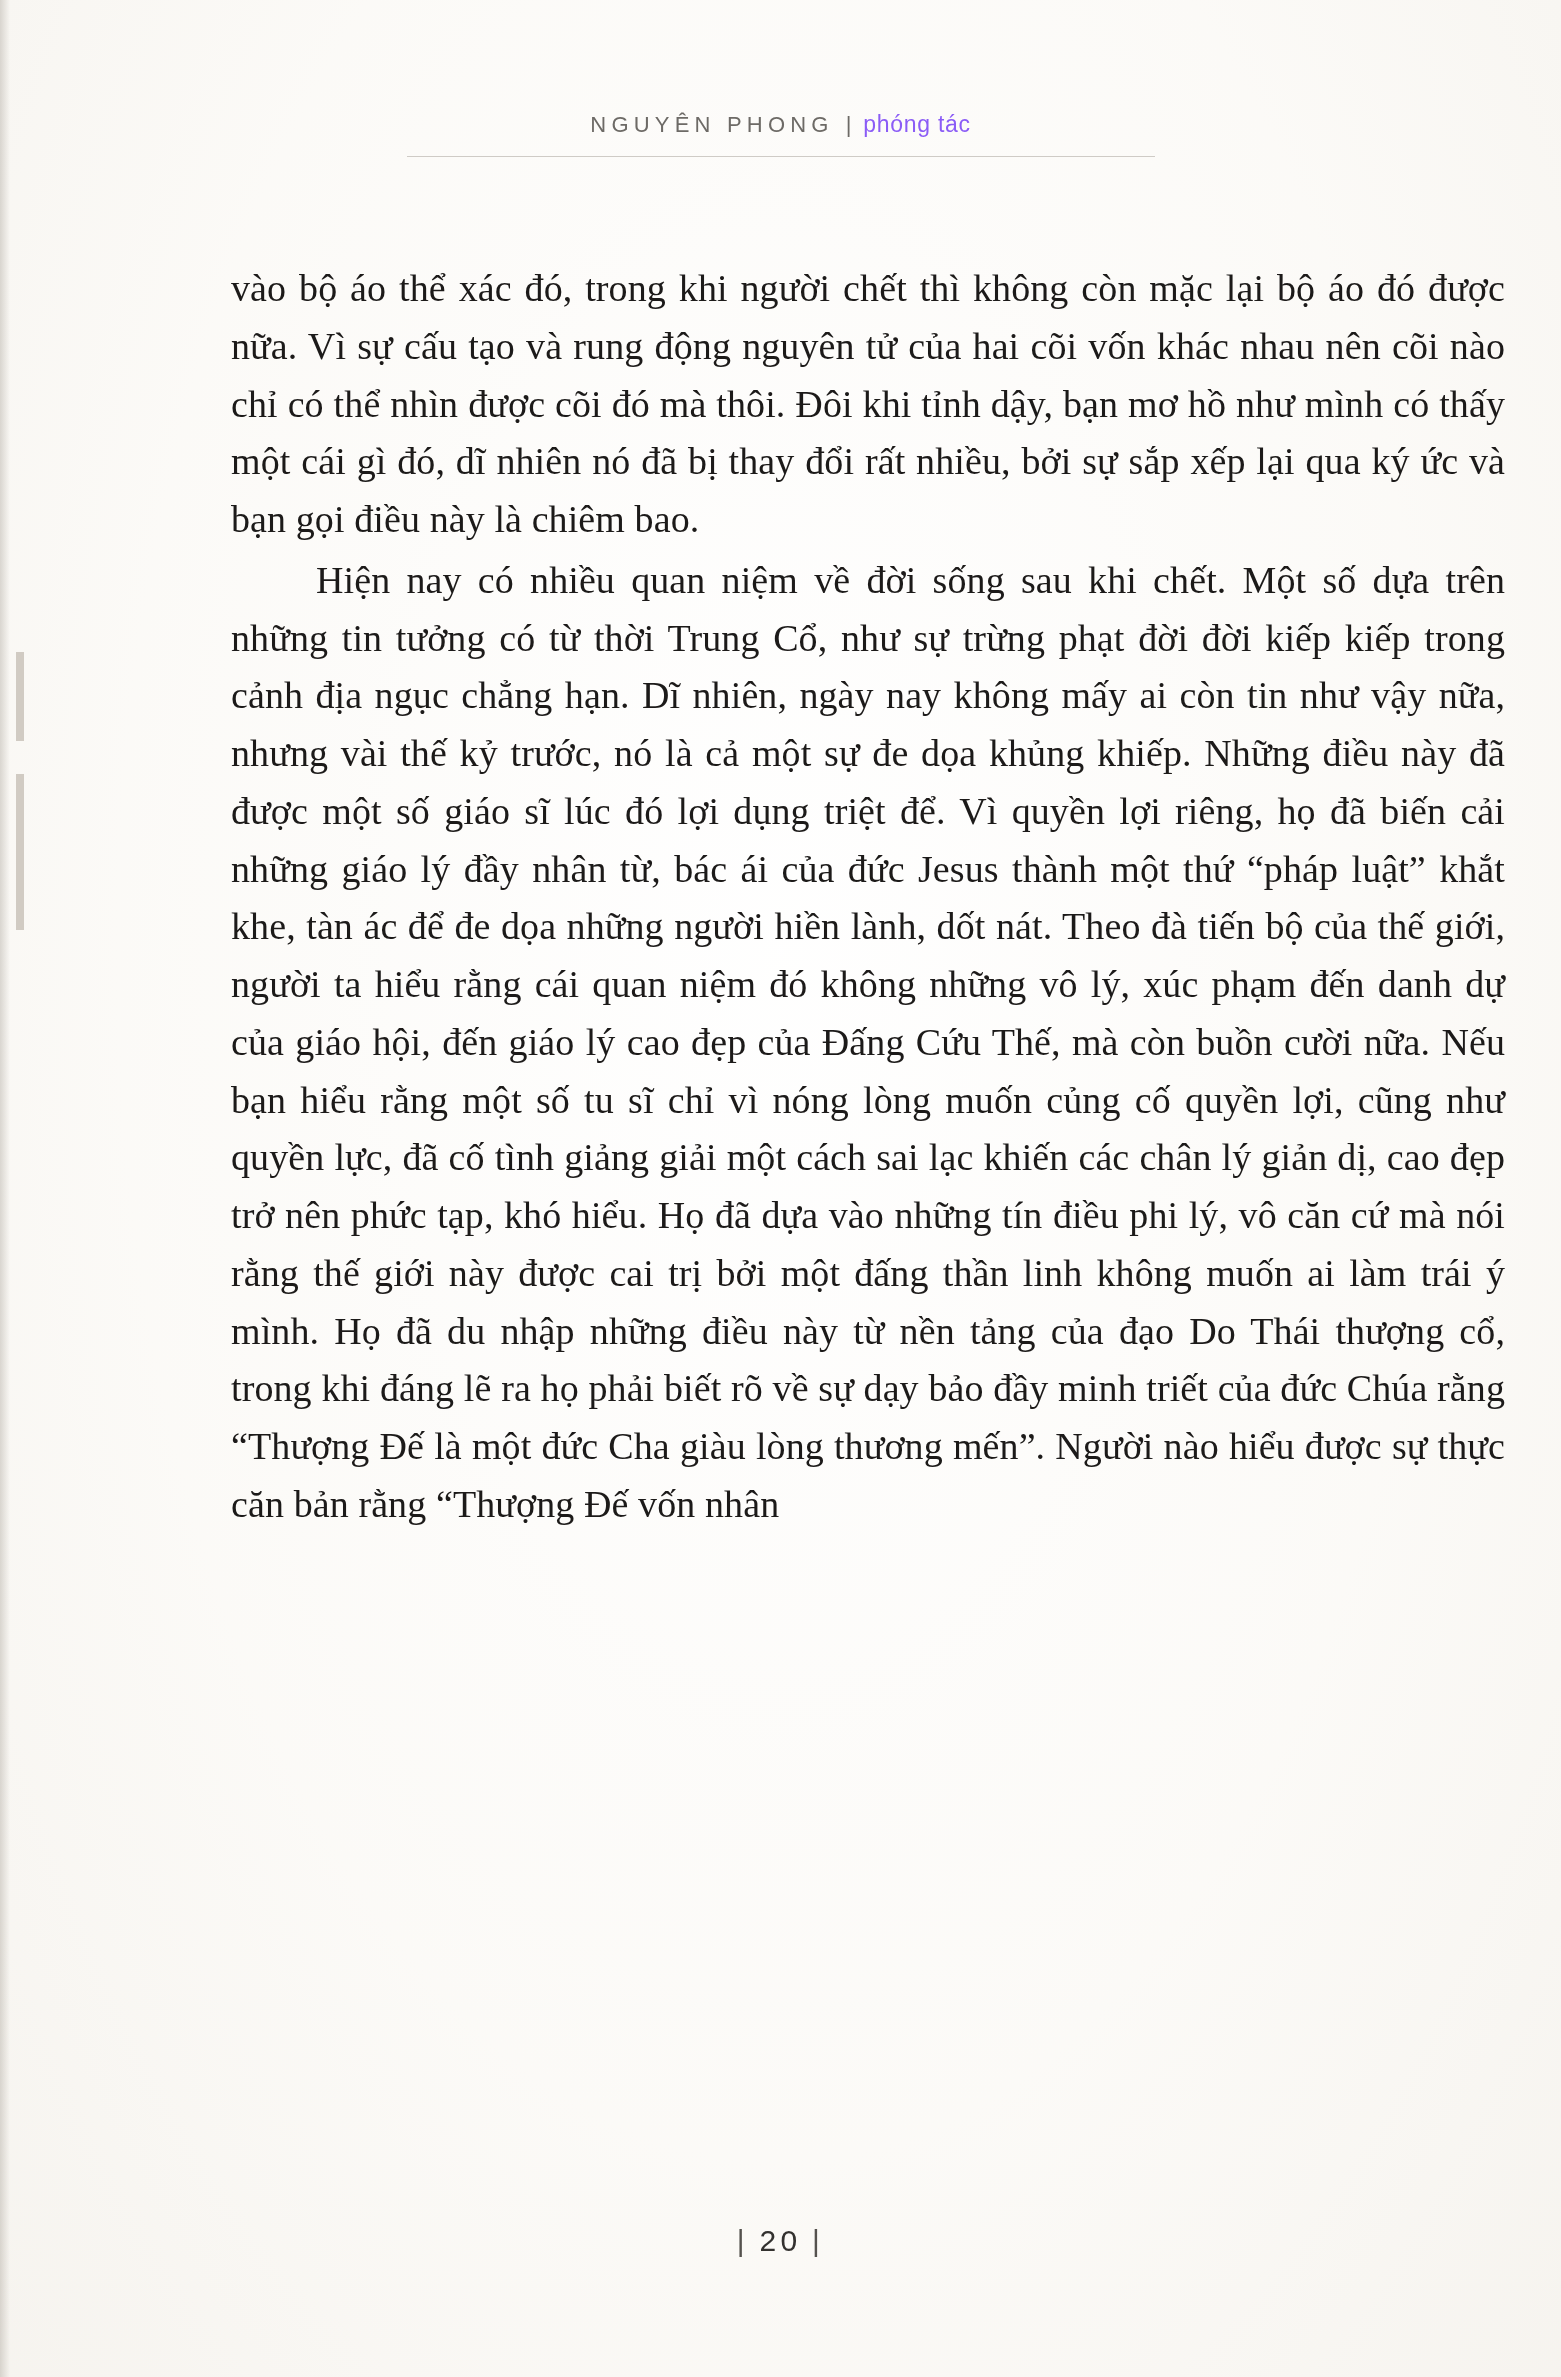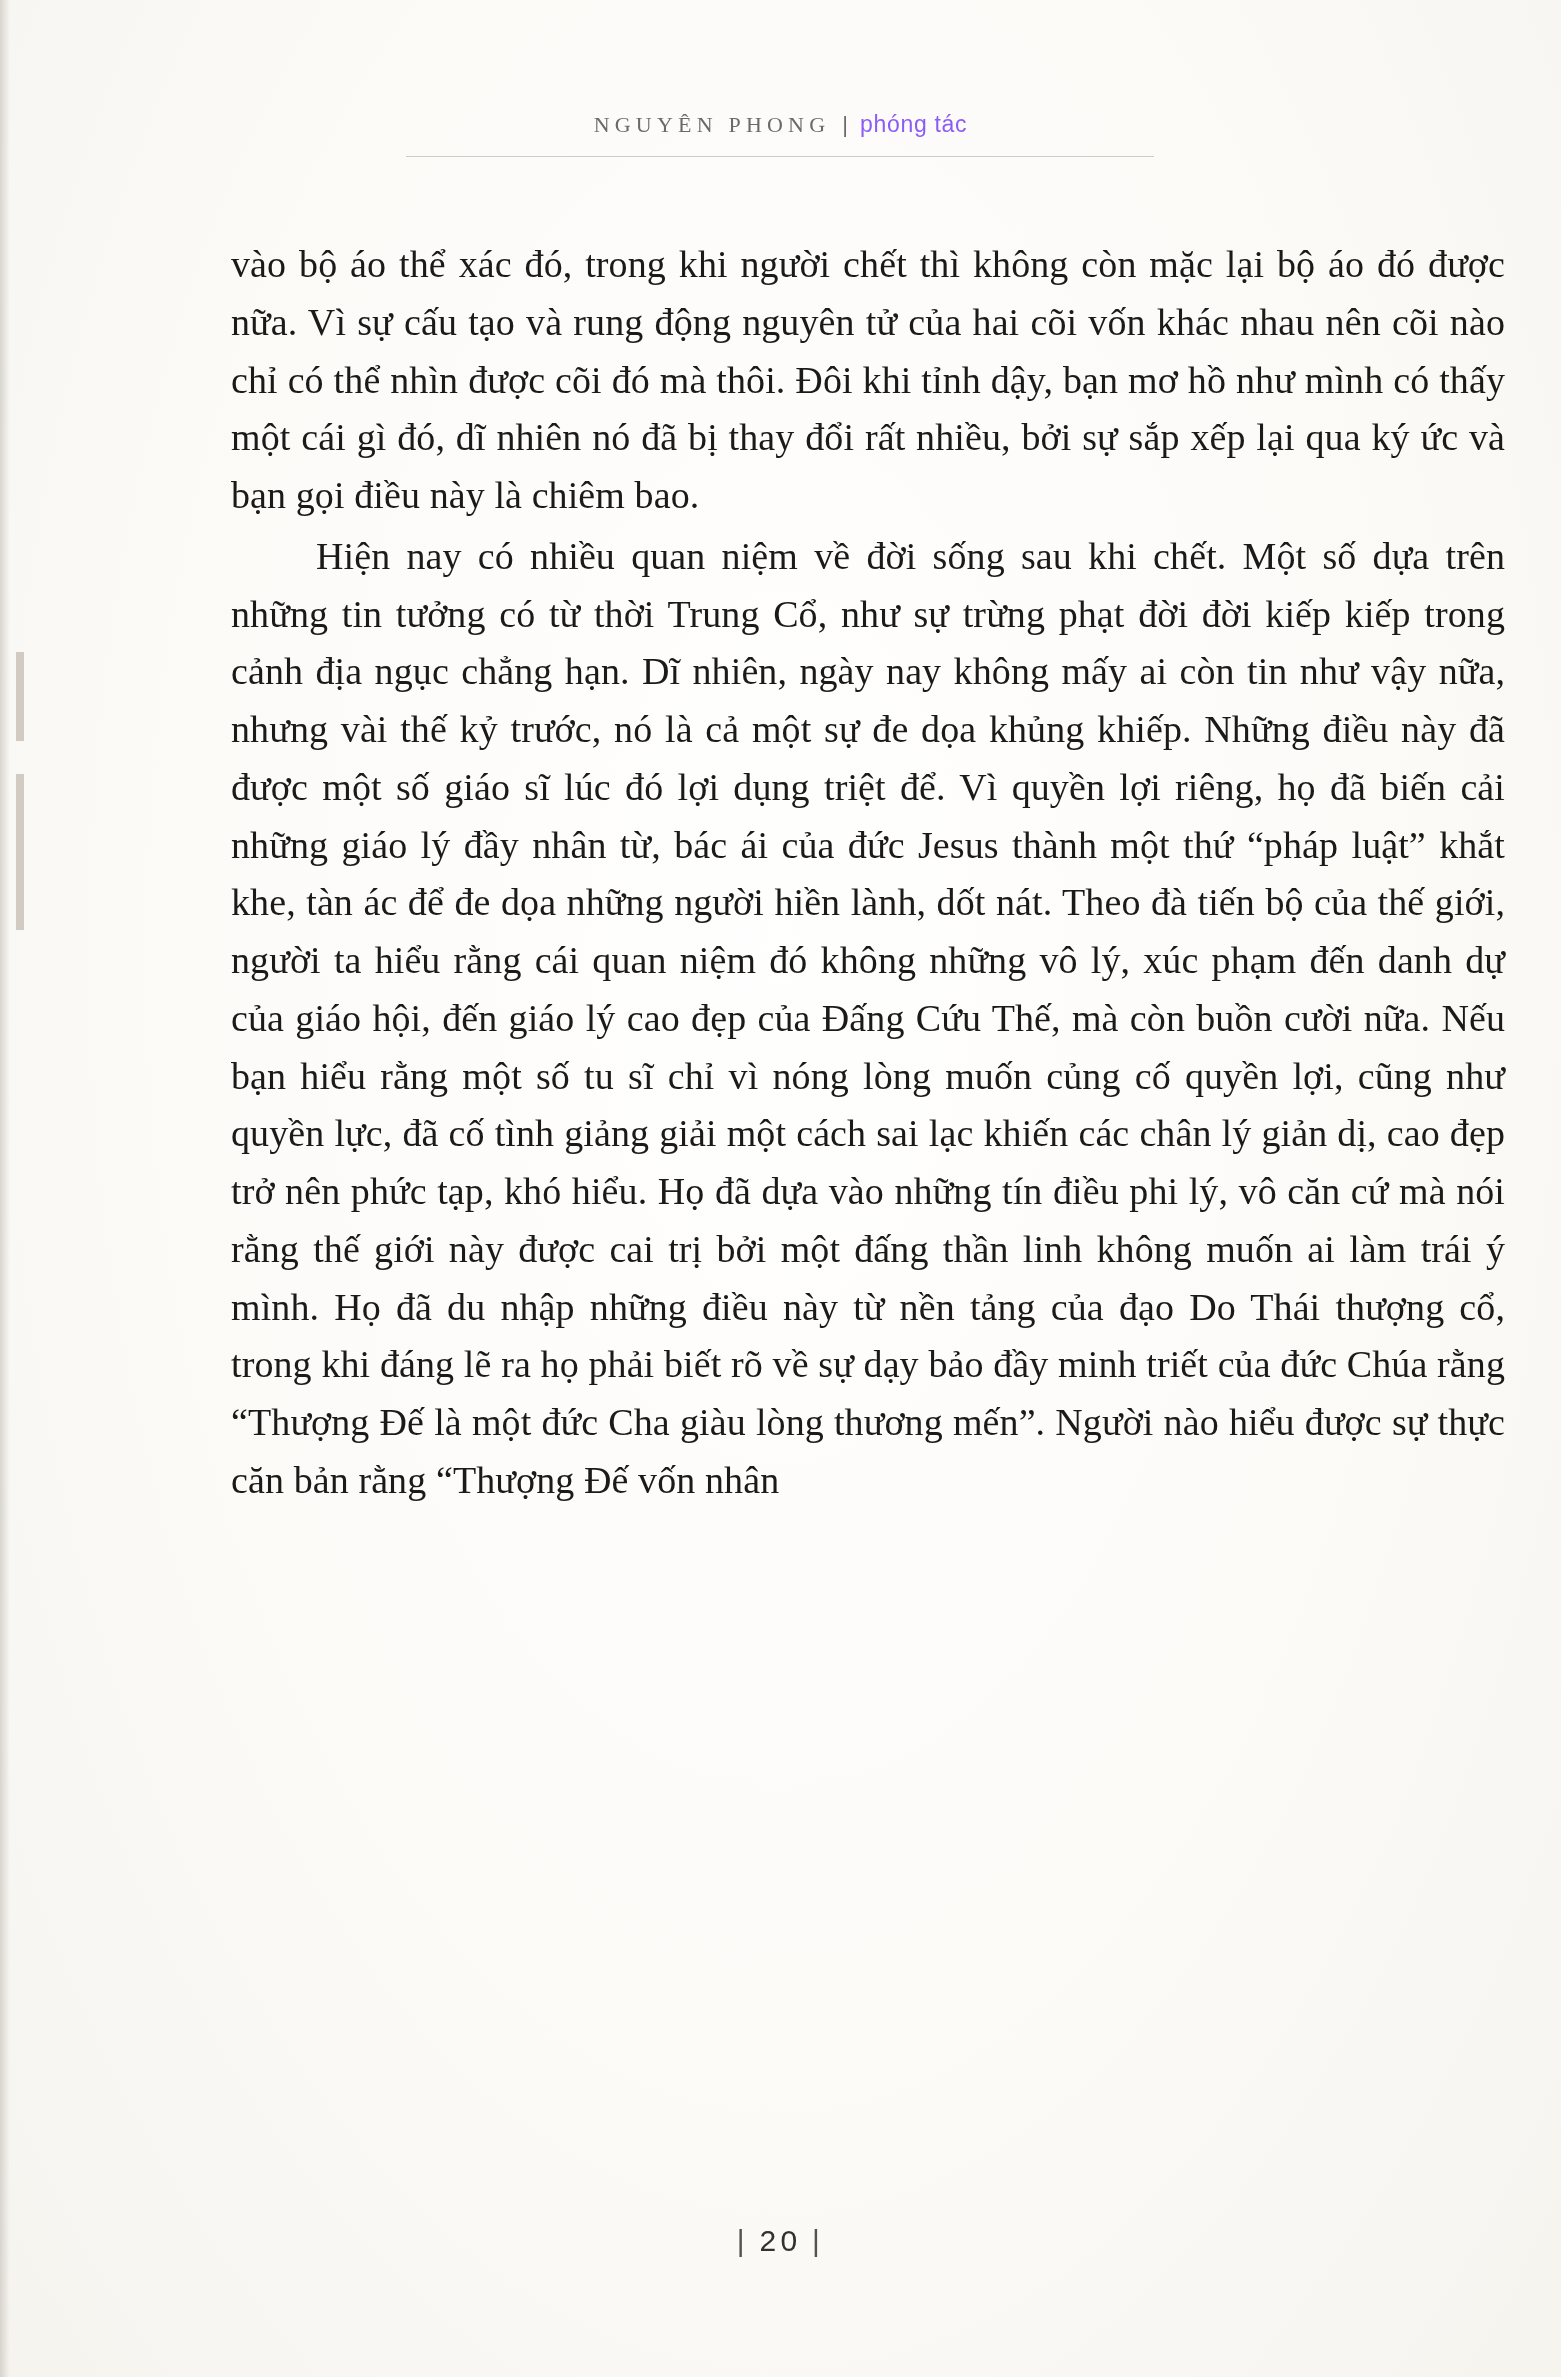--- a/index.html
+++ b/index.html
@@ -44,41 +44,41 @@
     position: absolute;
     left: 50%;
     transform: translateX(-50%);
     bottom: 0;
     width: 748px;
     height: 1.5px;
     background: #a9a49c;
     opacity: 0.55;
   }
   .header-author {
-    font-family: Liberation Serif, serif;
+    font-family: Liberation Sans, sans-serif;
     font-size: 22px;
     letter-spacing: 5.2px;
     color: #6d6a66;
     text-transform: uppercase;
   }
   .header-sep {
     font-family: "Liberation Sans", sans-serif;
     font-size: 22px;
     color: #6d6a66;
     padding: 0 9px;
   }
   .header-role {
     font-family: "Liberation Sans", sans-serif;
     font-size: 23px;
     color: #8b5cf6;
     letter-spacing: 0.7px;
   }
   .body-text {
     position: absolute;
-    top: 236px;
+    top: 260px;
     left: 231px;
     width: 1274px;
     z-index: 2;
   }
   .para {
     font-family: "Liberation Serif", serif;
     font-size: 38px;
     line-height: 1.52;
     color: #1c1a19;
     text-align: justify;

